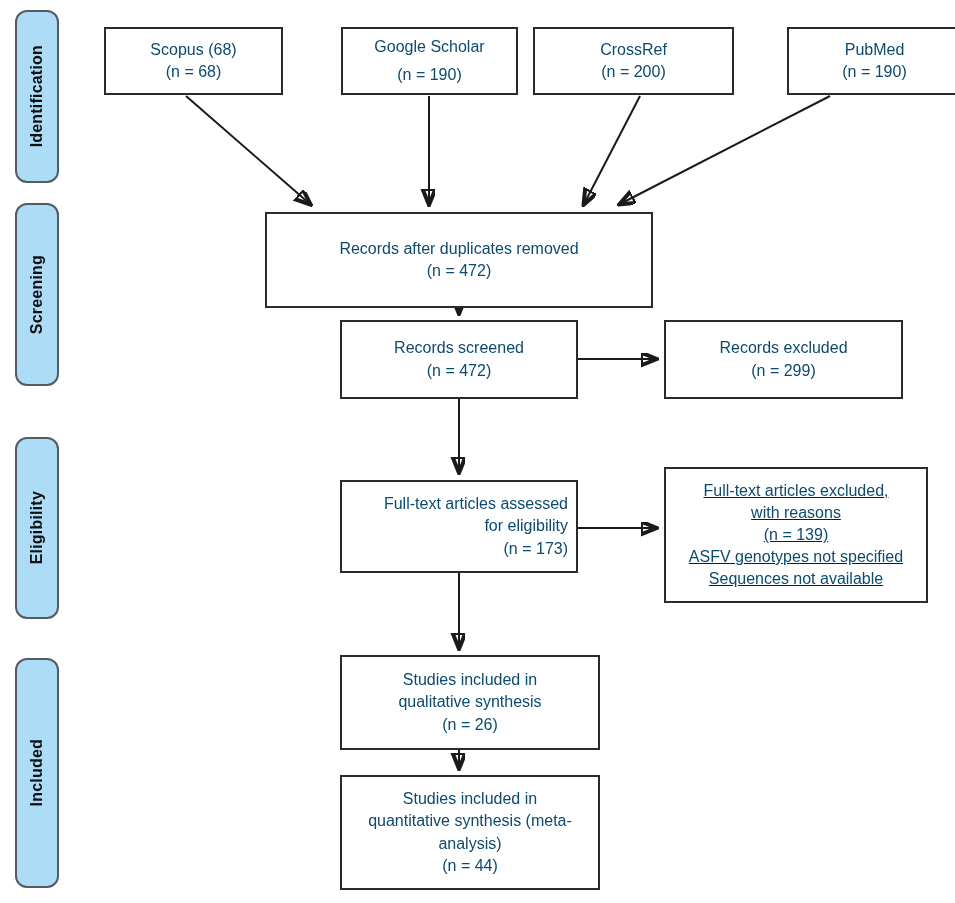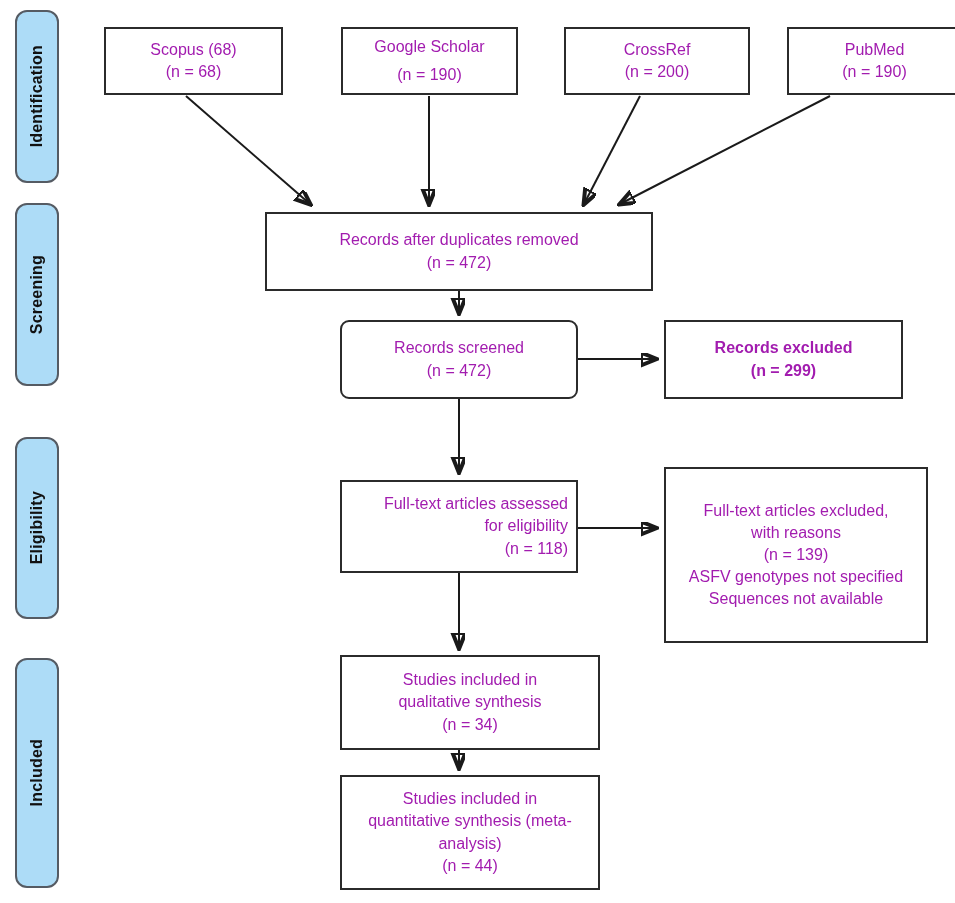--- a/index.html
+++ b/index.html
@@ -48,21 +48,21 @@
     display: flex;
     flex-direction: column;
     align-items: center;
     justify-content: center;
     text-align: center;
     padding: 4px 8px;
   }
   .node .line {
     font-size: 16px;
     line-height: 1.38;
-    color: #a21caf;
+    color: #0c4a6e;
     white-space: nowrap;
   }
   
   #connectors {
     position: absolute;
     left: 0;
     top: 0;
     width: 955px;
     height: 903px;
     pointer-events: none;
@@ -125,63 +125,63 @@
   <div class="node" style="left:104px; top:27px; width:179px; height:68px;">
     <span class="line">Scopus (68)</span>
     <span class="line">(n = 68)</span>
   </div>
 
   <div class="node" style="left:341px; top:27px; width:177px; height:68px;gap:6px;">
     <span class="line">Google Scholar</span>
     <span class="line">(n = 190)</span>
   </div>
 
-  <div class="node" style="left:564px; top:27px; width:186px; height:68px;">
+  <div class="node" style="left:533px; top:27px; width:201px; height:68px;">
     <span class="line">CrossRef</span>
     <span class="line">(n = 200)</span>
   </div>
 
   <div class="node" style="left:771px; top:27px; width:175px; height:68px;margin-left:16px;">
     <span class="line">PubMed</span>
     <span class="line">(n = 190)</span>
   </div>
 
-  <div class="node" style="left:265px; top:212px; width:388px; height:79px;">
+  <div class="node" style="left:265px; top:212px; width:388px; height:96px;">
     <span class="line">Records after duplicates removed</span>
     <span class="line">(n = 472)</span>
   </div>
 
-  <div class="node" style="left:340px; top:320px; width:238px; height:79px;border-radius:9px;">
+  <div class="node" style="left:340px; top:320px; width:238px; height:79px;">
     <span class="line">Records screened</span>
     <span class="line">(n = 472)</span>
   </div>
 
-  <div class="node" style="left:664px; top:320px; width:239px; height:79px;font-weight:bold;">
+  <div class="node" style="left:664px; top:320px; width:239px; height:79px;">
     <span class="line">Records excluded</span>
     <span class="line">(n = 299)</span>
   </div>
 
   <div class="node" style="left:340px; top:480px; width:238px; height:93px;align-items:flex-end;">
     <span class="line">Full-text articles assessed</span>
     <span class="line">for eligibility</span>
-    <span class="line">(n = 118)</span>
+    <span class="line">(n = 173)</span>
   </div>
 
-  <div class="node" style="left:664px; top:467px; width:264px; height:176px;">
+  <div class="node" style="left:664px; top:467px; width:264px; height:136px;text-decoration:underline;">
     <span class="line">Full-text articles excluded,</span>
     <span class="line">with reasons</span>
     <span class="line">(n = 139)</span>
     <span class="line">ASFV genotypes not specified</span>
     <span class="line">Sequences not available</span>
   </div>
 
   <div class="node" style="left:340px; top:655px; width:260px; height:95px;">
     <span class="line">Studies included in</span>
     <span class="line">qualitative synthesis</span>
-    <span class="line">(n = 34)</span>
+    <span class="line">(n = 26)</span>
   </div>
 
   <div class="node" style="left:340px; top:775px; width:260px; height:115px;">
     <span class="line">Studies included in</span>
     <span class="line">quantitative synthesis (meta-</span>
     <span class="line">analysis)</span>
     <span class="line">(n = 44)</span>
   </div>
 
 </div>

